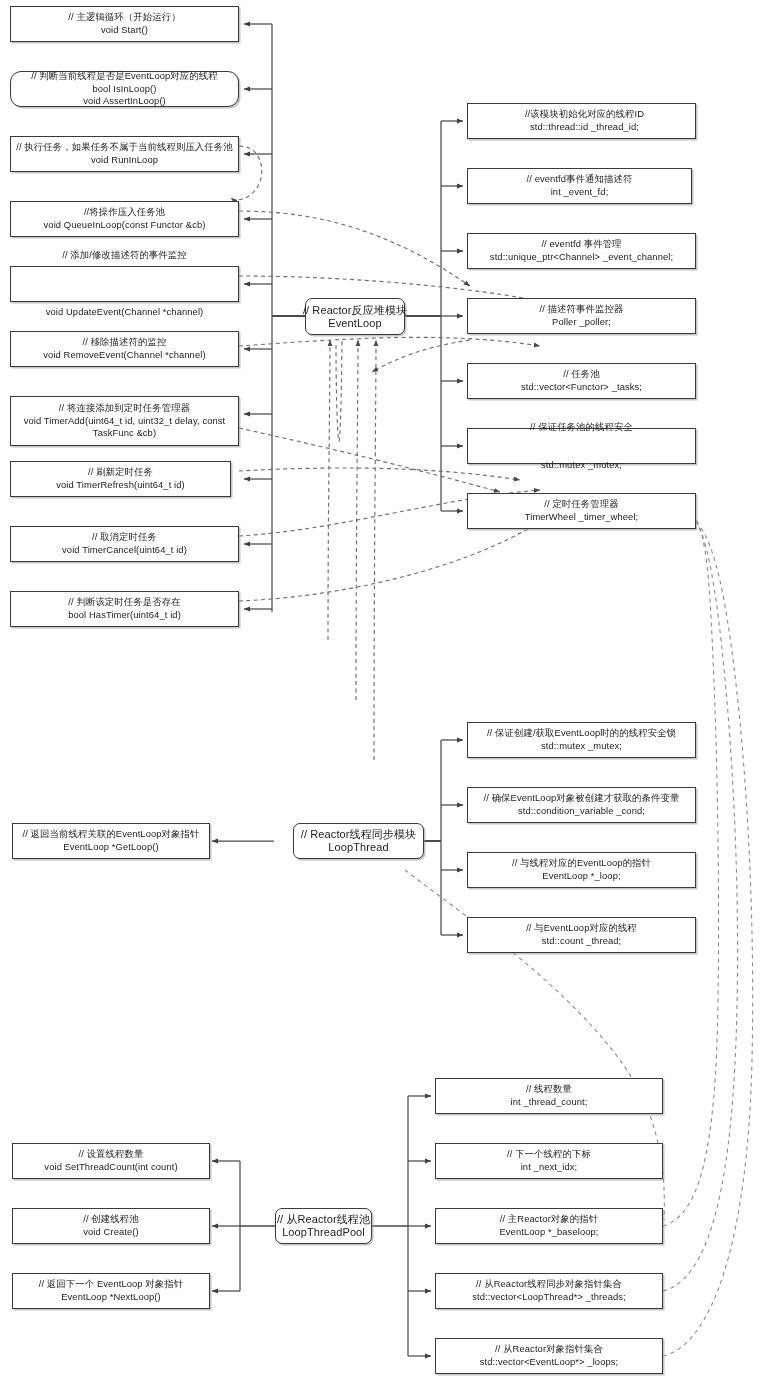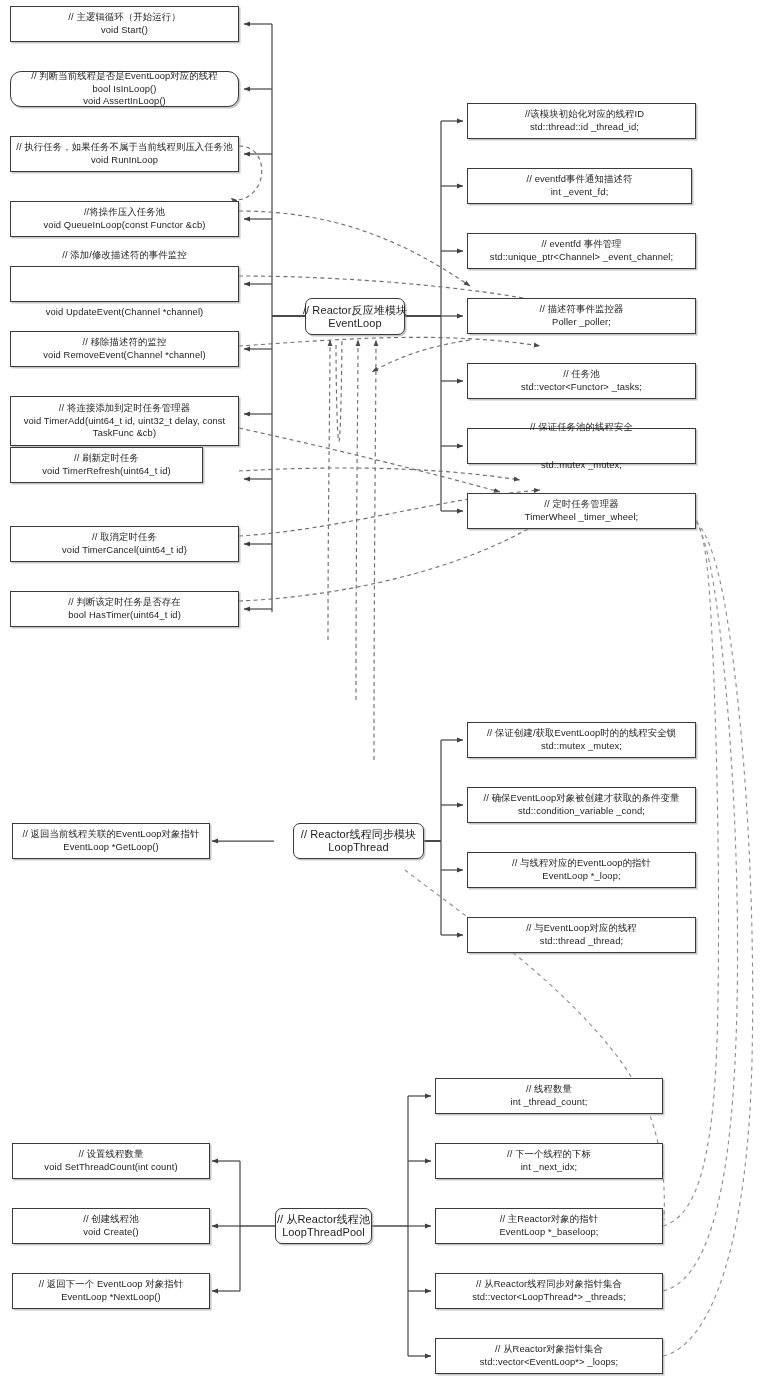--- a/index.html
+++ b/index.html
@@ -147,21 +147,21 @@
   </div>
   <div class="node" style="left:10px;top:331px;width:229px;height:36px;">
     <span class="ln">// 移除描述符的监控</span>
     <span class="ln">void RemoveEvent(Channel *channel)</span>
   </div>
   <div class="node" style="left:10px;top:396px;width:229px;height:50px;">
     <span class="ln">// 将连接添加到定时任务管理器</span>
     <span class="ln">void TimerAdd(uint64_t id, uint32_t delay, const</span>
     <span class="ln">TaskFunc &amp;cb)</span>
   </div>
-  <div class="node" style="left:10px;top:447px;width:193px;height:36px;">
+  <div class="node" style="left:10px;top:461px;width:221px;height:36px;">
     <span class="ln">// 刷新定时任务</span>
     <span class="ln">void TimerRefresh(uint64_t id)</span>
   </div>
   <div class="node" style="left:10px;top:526px;width:229px;height:36px;">
     <span class="ln">// 取消定时任务</span>
     <span class="ln">void TimerCancel(uint64_t id)</span>
   </div>
   <div class="node" style="left:10px;top:591px;width:229px;height:36px;">
     <span class="ln">// 判断该定时任务是否存在</span>
     <span class="ln">bool HasTimer(uint64_t id)</span>
@@ -216,21 +216,21 @@
   <div class="node" style="left:467px;top:787px;width:229px;height:36px;">
     <span class="ln">// 确保EventLoop对象被创建才获取的条件变量</span>
     <span class="ln">std::condition_variable _cond;</span>
   </div>
   <div class="node" style="left:467px;top:852px;width:229px;height:36px;text-align:center;">
     <span class="ln">// 与线程对应的EventLoop的指针</span>
     <span class="ln">EventLoop *_loop;</span>
   </div>
   <div class="node" style="left:467px;top:917px;width:229px;height:36px;">
     <span class="ln">// 与EventLoop对应的线程</span>
-    <span class="ln">std::thread _thread;</span>
+    <span class="ln">std::count _thread;</span>
   </div>
 
   <div class="node" style="left:12px;top:1143px;width:198px;height:36px;">
     <span class="ln">// 设置线程数量</span>
     <span class="ln">void SetThreadCount(int count)</span>
   </div>
   <div class="node" style="left:12px;top:1208px;width:198px;height:36px;">
     <span class="ln">// 创建线程池</span>
     <span class="ln">void Create()</span>
   </div>

